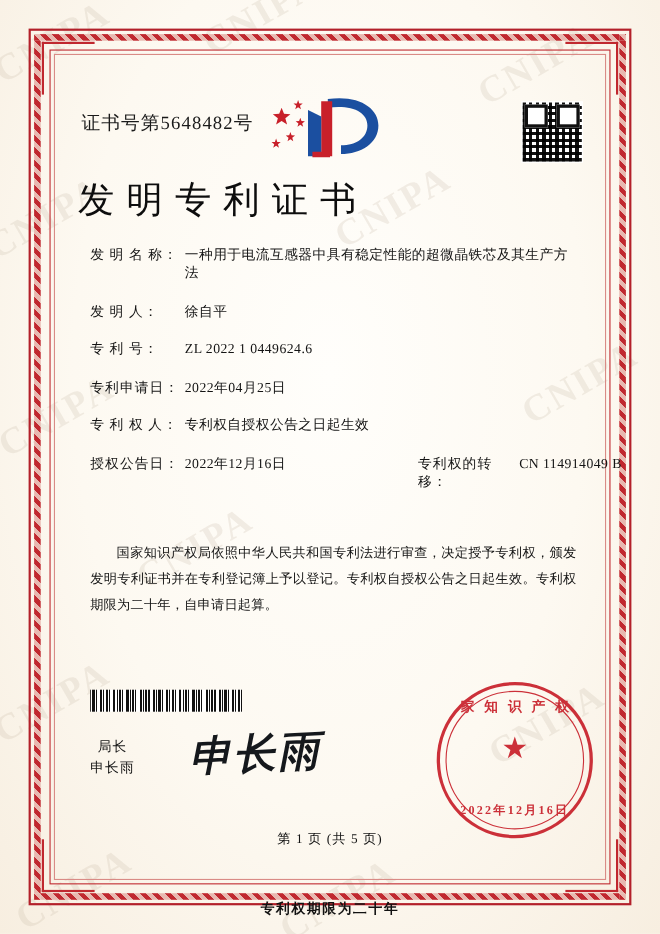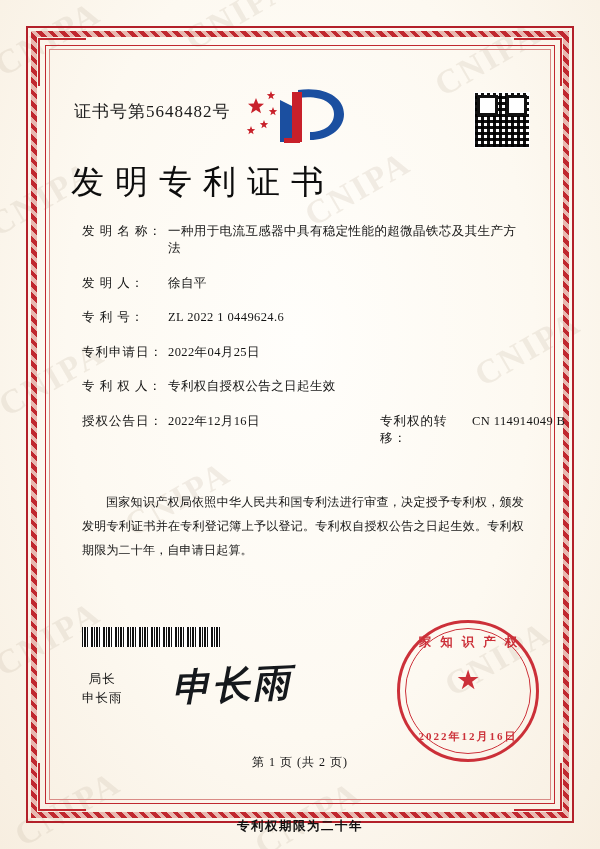--- a/index.html
+++ b/index.html
@@ -370,17 +370,17 @@
 
     <div class="signature">申长雨</div>
 
     <div class="seal">
       <div class="inner-ring"></div>
       <div class="seal-top">家知识产权</div>
       <div class="star">★</div>
       <div class="seal-bottom">2022年12月16日</div>
     </div>
 
-    <div class="page-no">第 1 页 (共 2 页)</div>
+    <div class="page-no">第 1 页 (共 5 页)</div>
   </div>
 
   <div class="footnote">专利权期限为二十年</div>
 </div>
 
 </body></html>

